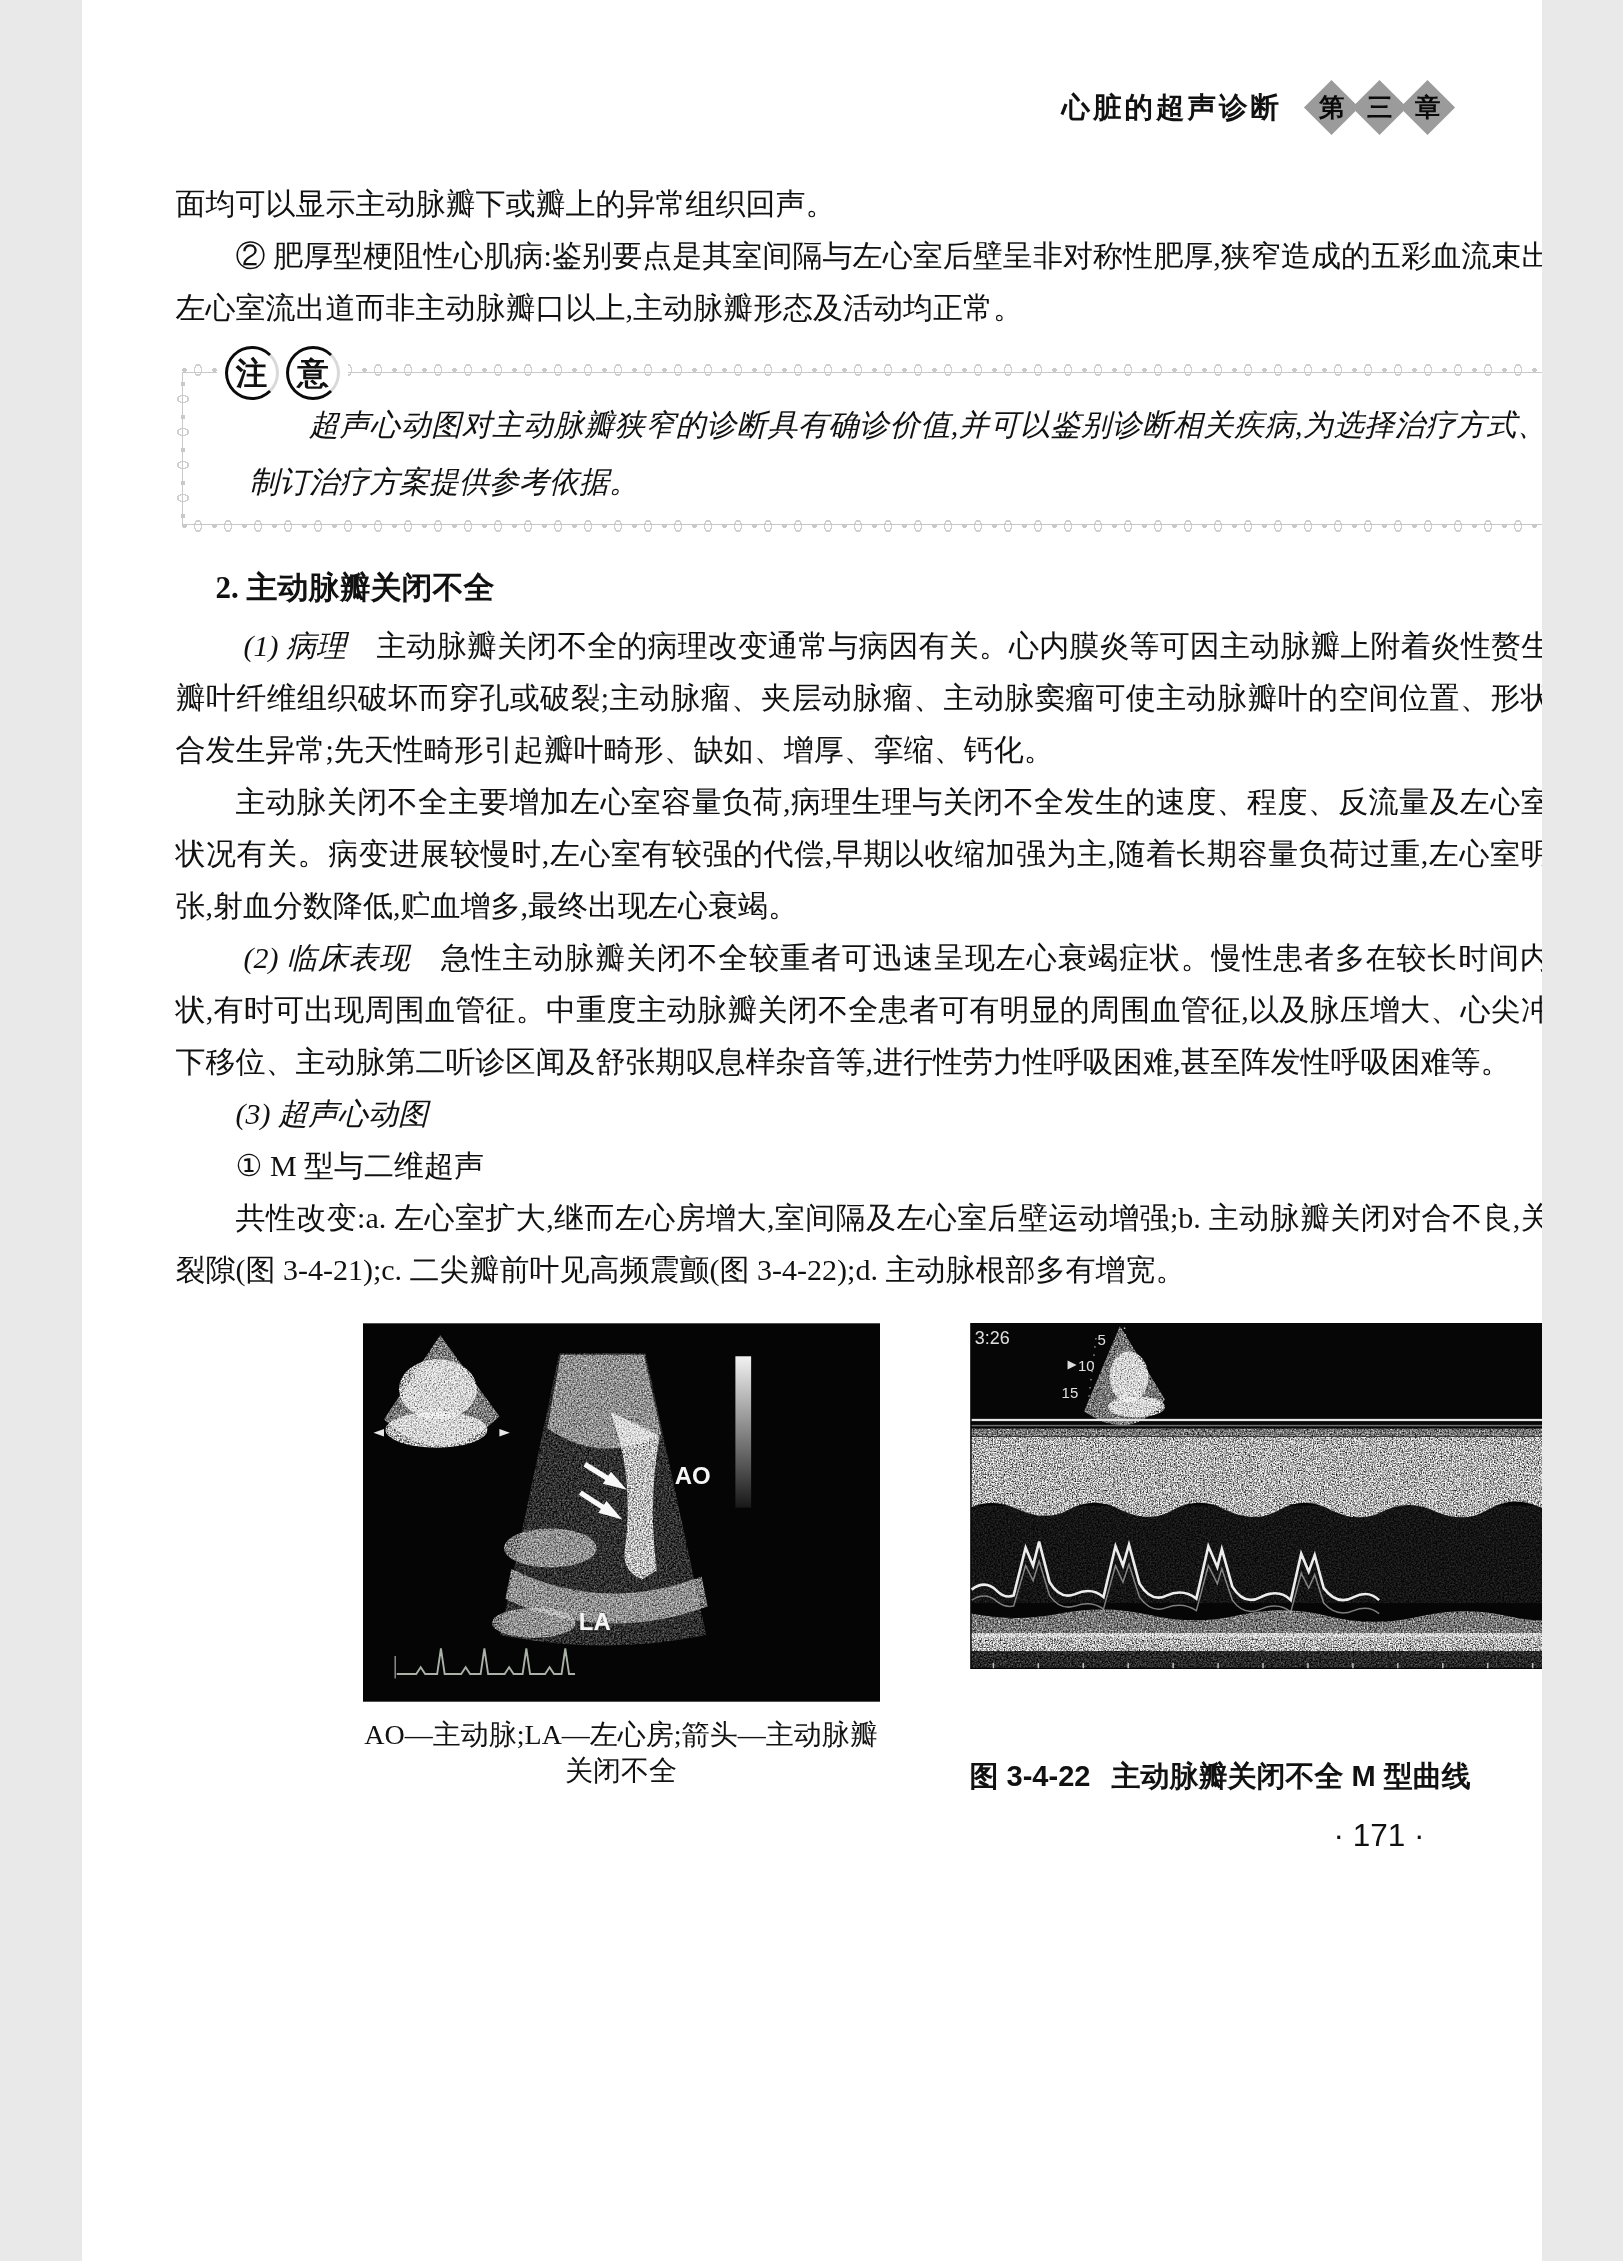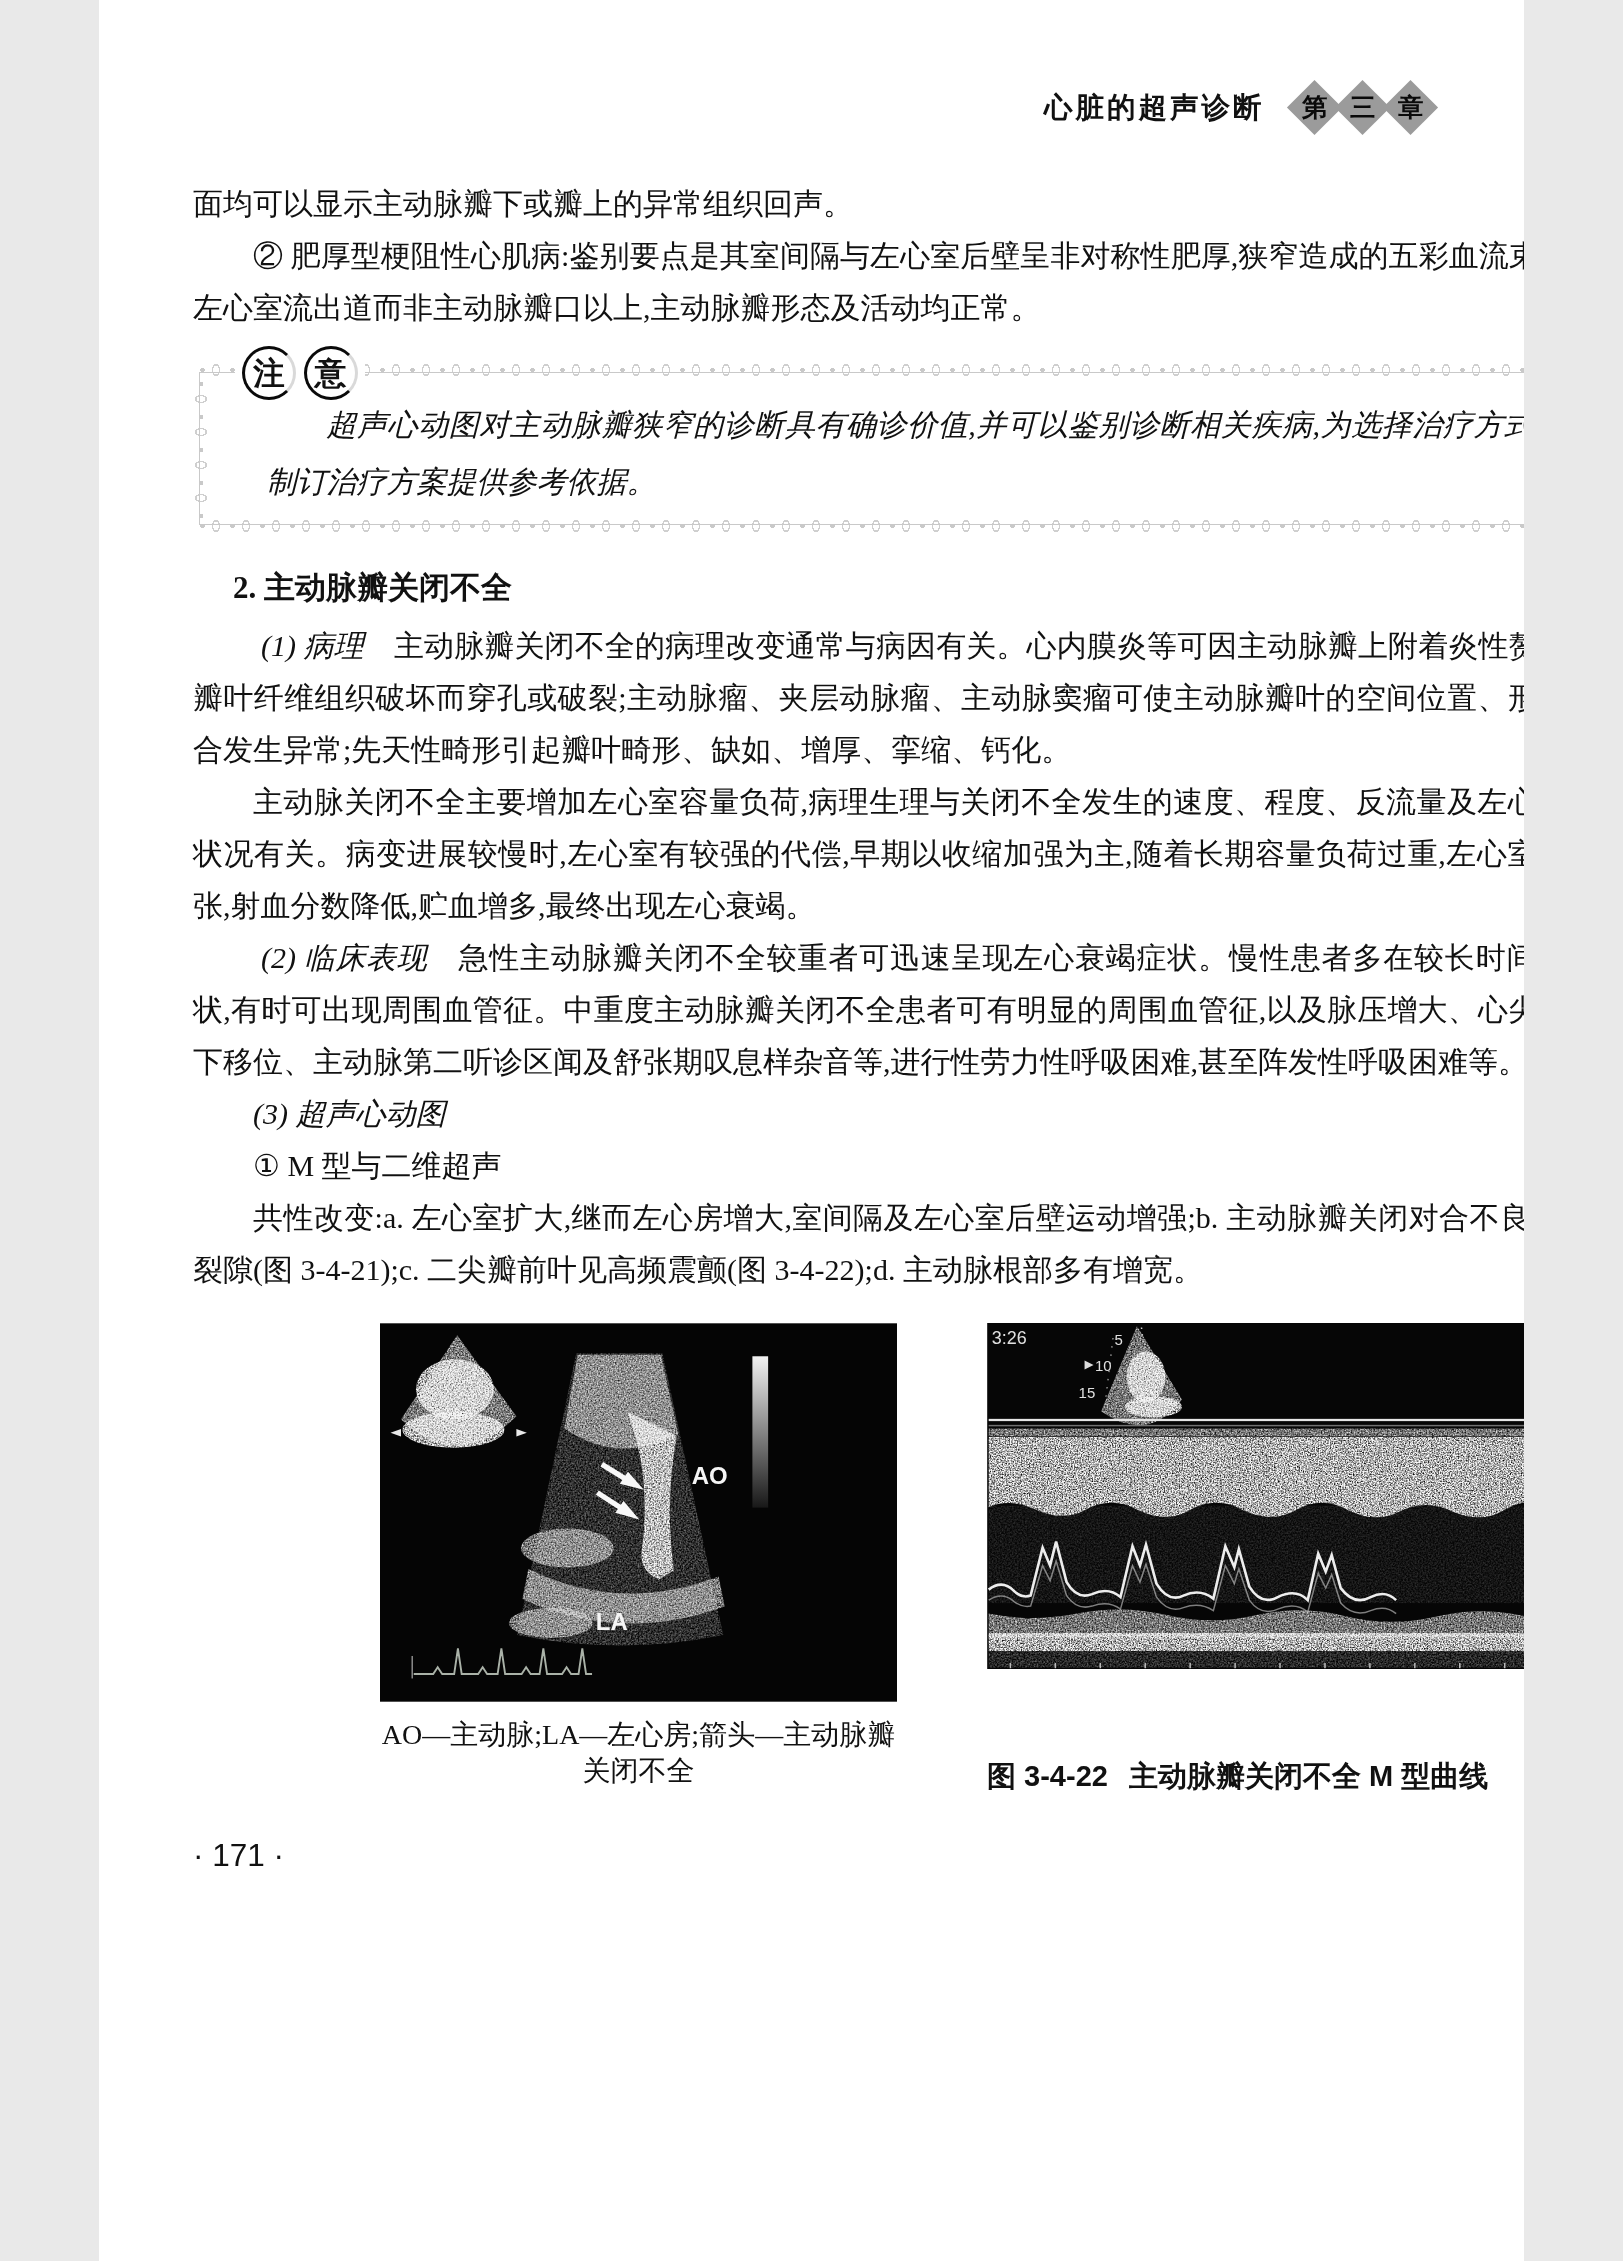--- a/index.html
+++ b/index.html
@@ -1,19 +1,19 @@
 <!DOCTYPE html>
 <html style="font-size:12px"><head>
 <meta charset="utf-8">
 <style>
   html,body{margin:0;padding:0;background:#e9e9e9;}
   .page{
     position:relative;width:1425px;height:2261px;background:#ffffff;
     font-family:"Liberation Serif","DejaVu Serif",serif;color:#111;
-    overflow:hidden;margin:0 auto;
+    overflow:hidden;margin:0 auto;padding-left:35px;
   }
   
   .header{position:absolute;top:88px;right:90px;display:flex;align-items:center;gap:25.5px;}
   .header-title{font-size:28.5px;letter-spacing:3px;font-weight:600;}
   .diamond-row{display:flex;align-items:center;}
   .diamond{width:39px;height:39px;background:#9b9b9b;transform:rotate(45deg);
     display:flex;align-items:center;justify-content:center;margin:0 4.5px;}
   .diamond span{transform:rotate(-45deg);font-size:25.5px;font-weight:bold;color:#0a0a0a;}
   
   .flow{position:absolute;left:94px;top:178px;width:1436px;font-size:30px;line-height:52px;text-align:justify;}
@@ -46,21 +46,21 @@
   .figures{display:flex;margin-top:27px;}
   .fig-col{display:flex;flex-direction:column;}
   .fig-col-left{margin-left:187px;width:517px;}
   .fig-col-right{margin-left:90px;width:622px;}
   .fig-note{font-size:28px;text-align:center;margin-top:15px;line-height:36px;}
   .fig-caption{font-family:"Liberation Sans","DejaVu Sans",sans-serif;font-weight:bold;
     font-size:29px;text-align:left;margin-top:6px;line-height:37px;}
   .fig-caption .cap-no{margin-right:21px;}
   .fig-col-right .fig-caption{margin-top:89px;}
   
-  .page-number{margin-top:34px;text-align:left;padding-right:187px;font-size:31.5px;
+  .page-number{margin-top:14px;text-align:right;padding-right:187px;font-size:31.5px;
     font-family:"Liberation Sans","DejaVu Sans",sans-serif;}
   svg text{font-family:"Liberation Sans","DejaVu Sans",sans-serif;}
 </style>
 </head>
 <body>
 
 <div class="page">
 
   <div class="header">
     <span class="header-title">心脏的超声诊断</span>

